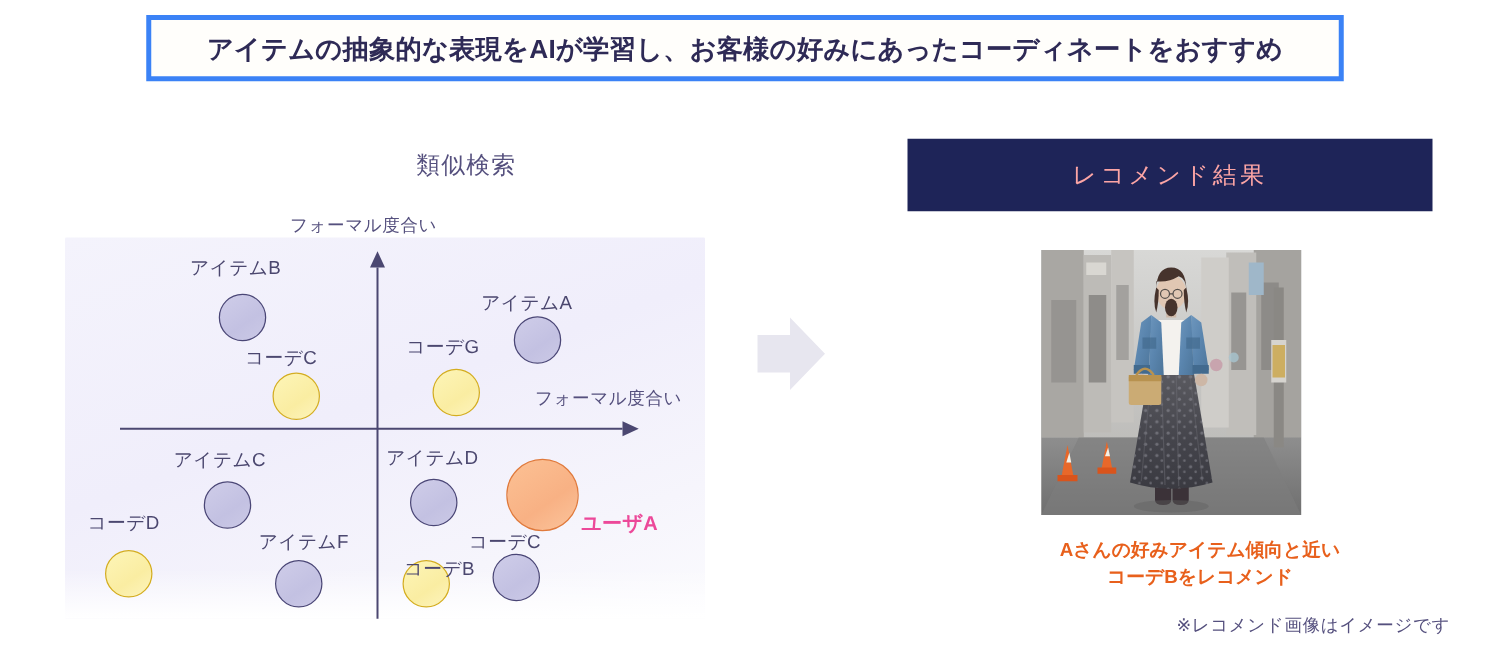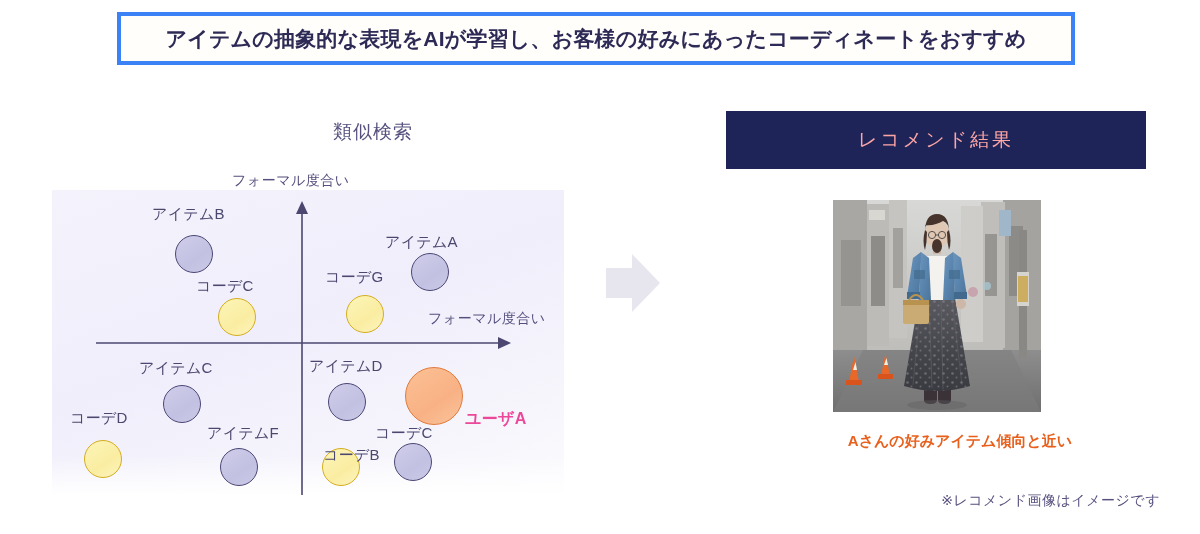--- a/index.html
+++ b/index.html
@@ -351,15 +351,16 @@
     <circle cx="99" cy="35" r="3.6" fill="none" stroke="#55504c" stroke-width="1"></circle>
     <circle cx="109" cy="35" r="3.6" fill="none" stroke="#55504c" stroke-width="1"></circle>
     <line x1="102.6" y1="35" x2="105.4" y2="35" stroke="#55504c" stroke-width="1"></line>
 
     <ellipse cx="104" cy="205" rx="30" ry="5" fill="#5f5f5f" opacity="0.4"></ellipse>
   </svg>
 </div>
 
 <div class="result-caption">
   <div>Aさんの好みアイテム傾向と近い</div>
+  <div>コーデBをレコメンド</div>
 </div>
 
 <div class="disclaimer">※レコメンド画像はイメージです</div>
 
 </body></html>

